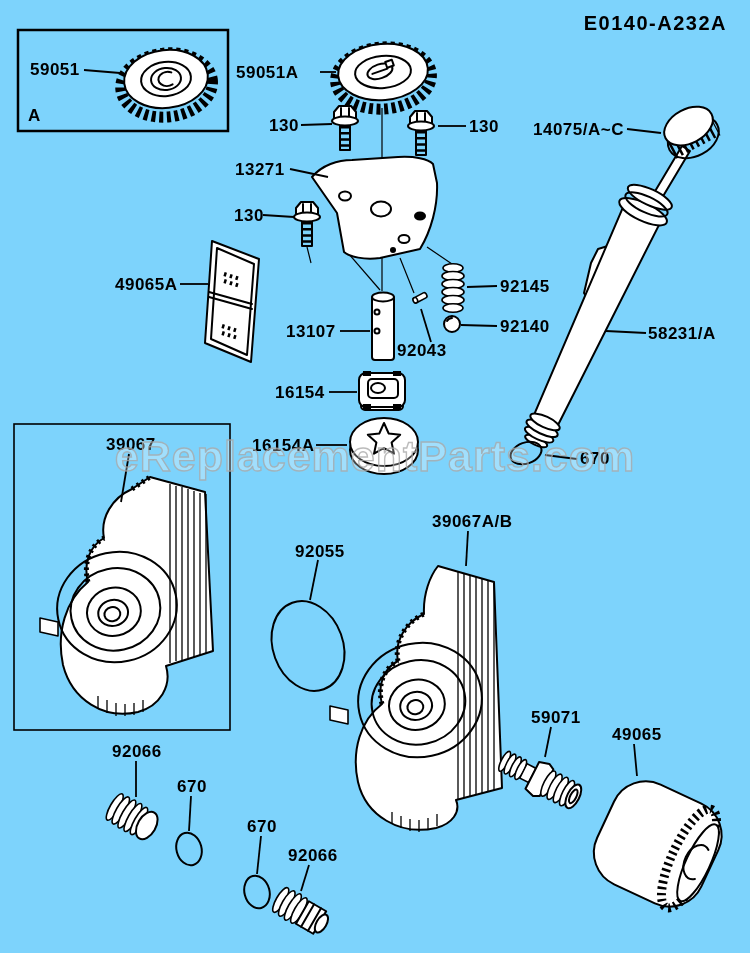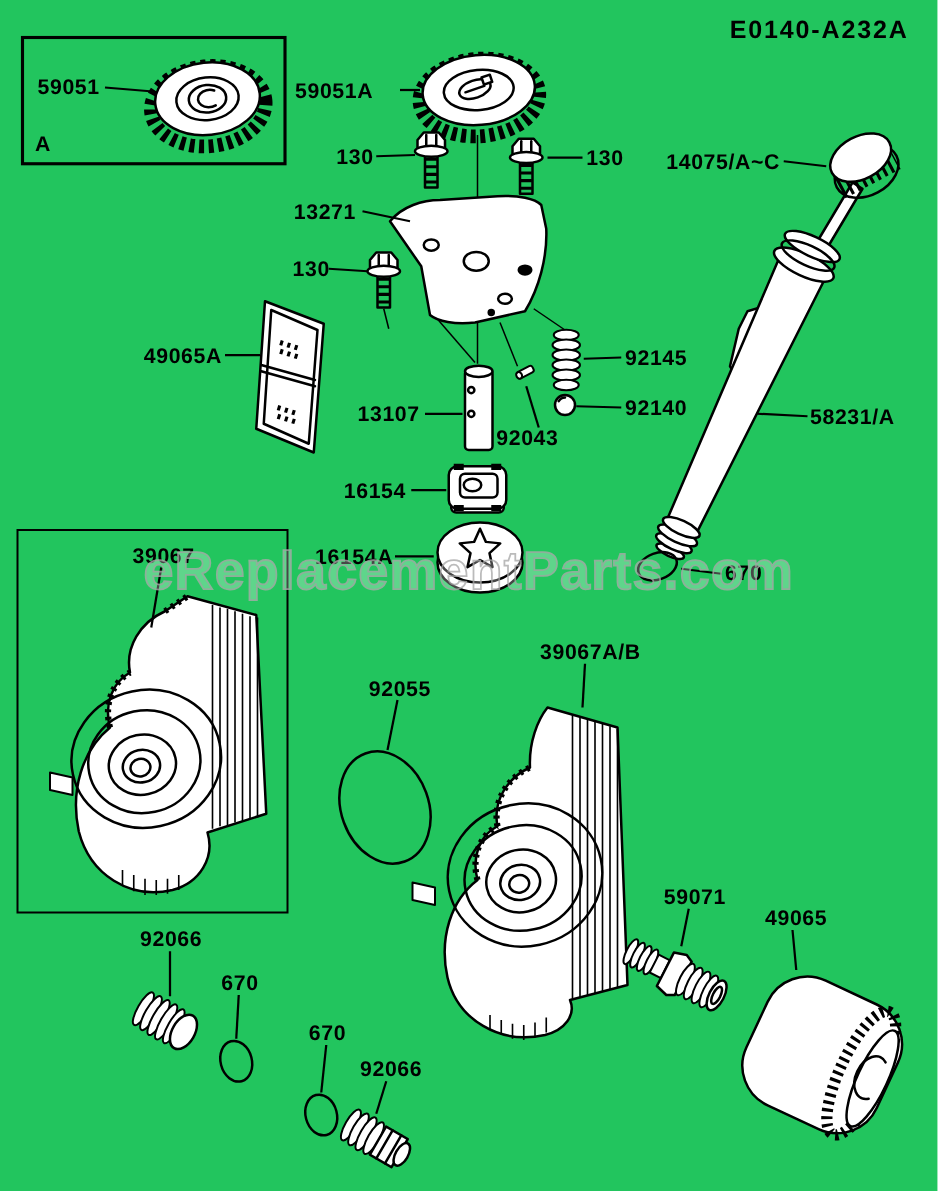--- a/index.html
+++ b/index.html
@@ -1,16 +1,16 @@
 <!DOCTYPE html>
 <html><head>
 <meta charset="utf-8">
 <style>
   html,body{margin:0;padding:0;background:#fff;}
-  .page{position:relative;width:750px;height:953px;background:#22c55e;overflow:hidden;}
+  .page{position:relative;width:750px;height:953px;background:#7dd3fc;overflow:hidden;}
   svg{position:absolute;left:0;top:0;}
   .ln{stroke:#000;fill:none;stroke-width:2;stroke-linecap:round;stroke-linejoin:round;}
   .fw{fill:#fff;stroke:#000;stroke-width:2;stroke-linejoin:round;}
   .fw15{fill:#fff;stroke:#000;stroke-width:1.6;stroke-linejoin:round;}
   .ld{stroke:#000;stroke-width:1.8;fill:none;}
   .thin{stroke:#000;stroke-width:1.2;fill:none;}
   .teeth{fill:none;stroke:#000;stroke-width:11;stroke-dasharray:4 3.6;}
   .ribs{stroke:#000;stroke-dasharray:2.5 3.6;fill:none;}
   .fin{stroke:#000;stroke-width:1.3;fill:none;}
   .lbl{font-family:"Liberation Sans",sans-serif;font-weight:700;font-size:17px;letter-spacing:.5px;fill:#000;}

